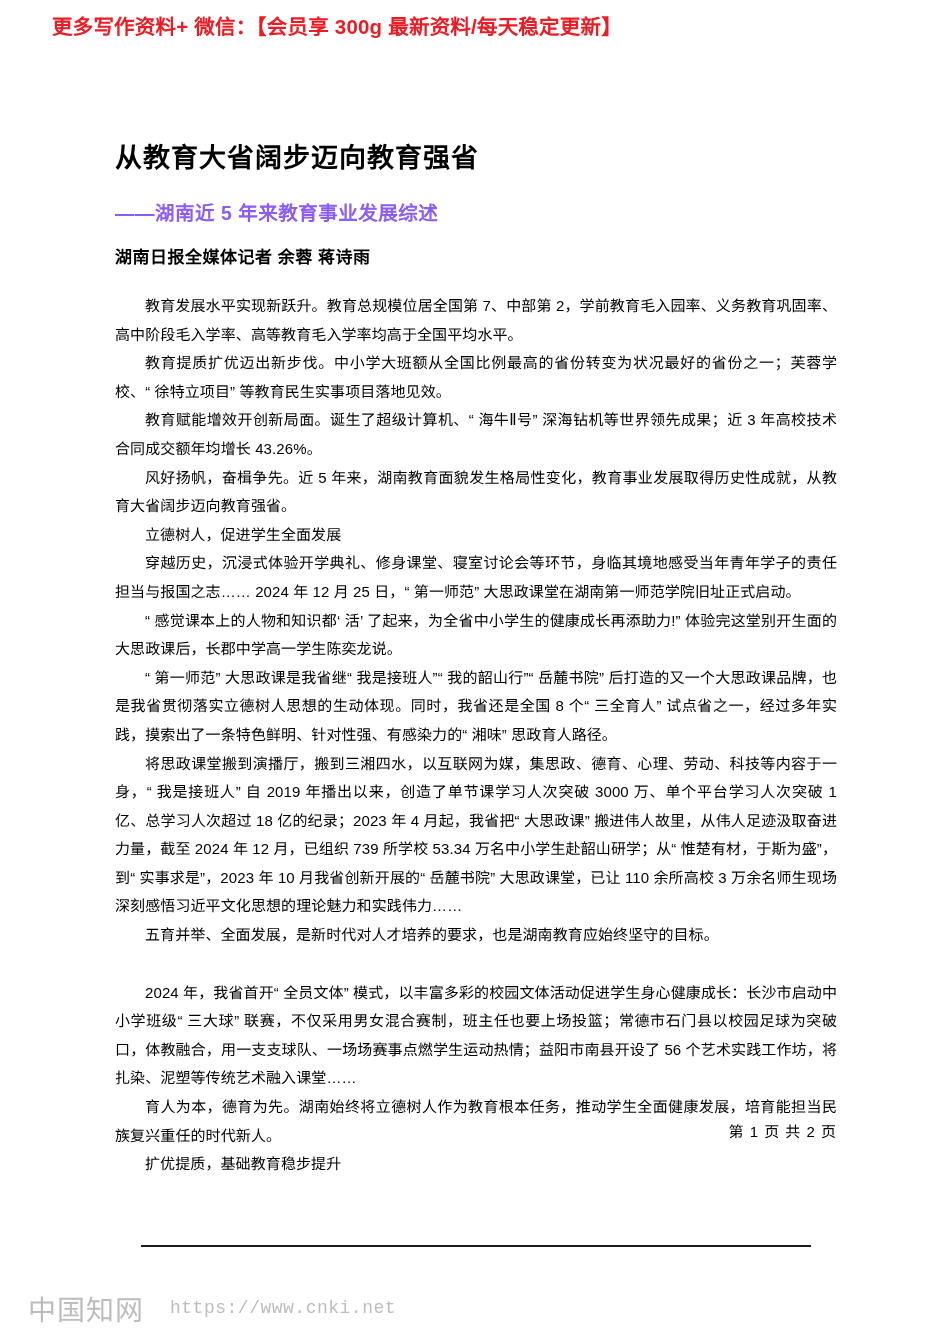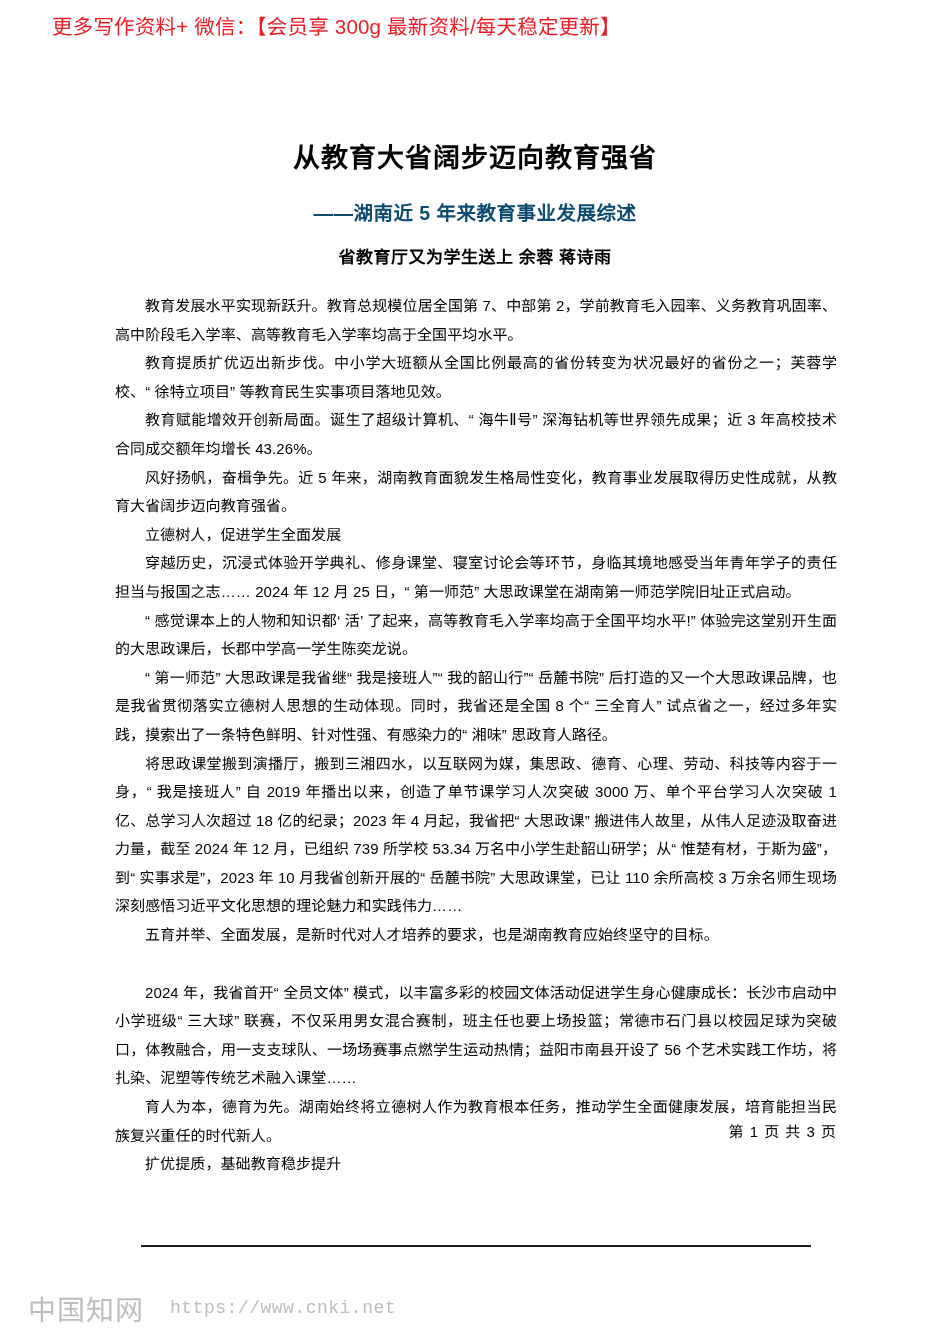--- a/index.html
+++ b/index.html
@@ -24,21 +24,21 @@
   }
 
   
   .promo {
     position: absolute;
     left: 52px;
     top: 12px;
     width: 840px;
     font-size: 20.5px;
     line-height: 30px;
-    font-weight: 400;
+    font-weight: 700;
     color: #ed1c24;
     letter-spacing: 0.2px;
     white-space: nowrap;
   }
 
   
   .source-line {
     position: absolute;
     left: 115px;
     top: 96px;
@@ -48,36 +48,36 @@
     letter-spacing: 0.3px;
     white-space: nowrap;
   }
 
   
   .headline-block {
     position: absolute;
     left: 115px;
     top: 136px;
     width: 720px;
-    text-align: center;
+    text-align: left;
   }
   .headline {
     font-size: 27px;
     line-height: 44px;
     font-weight: 700;
     letter-spacing: 1px;
     color: #000;
   }
   .subhead {
     margin-top: 16px;
     font-size: 19.5px;
     line-height: 34px;
     font-weight: 700;
     letter-spacing: 0.5px;
-    color: #0c4a6e;
+    color: #8b5cf6;
   }
   .byline {
     margin-top: 12px;
     font-size: 17px;
     line-height: 32px;
     font-weight: 700;
     letter-spacing: 0.5px;
     color: #000;
   }
 
@@ -152,40 +152,40 @@
 <body>
 
 <div class="page">
 
   <div class="promo" style="color: rgb(237, 28, 36);">更多写作资料+ 微信：【会员享 300g 最新资料/每天稳定更新】</div>
 
 
   <div class="headline-block">
     <div class="headline">从教育大省阔步迈向教育强省</div>
     <div class="subhead">——湖南近 5 年来教育事业发展综述</div>
-    <div class="byline">省教育厅又为学生送上  余蓉  蒋诗雨</div>
+    <div class="byline">湖南日报全媒体记者  余蓉  蒋诗雨</div>
   </div>
 
   <div class="body-text">
       <p>教育发展水平实现新跃升。教育总规模位居全国第 7、中部第 2，学前教育毛入园率、义务教育巩固率、高中阶段毛入学率、高等教育毛入学率均高于全国平均水平。</p>
       <p>教育提质扩优迈出新步伐。中小学大班额从全国比例最高的省份转变为状况最好的省份之一；芙蓉学校、“ 徐特立项目” 等教育民生实事项目落地见效。</p>
       <p>教育赋能增效开创新局面。诞生了超级计算机、“ 海牛Ⅱ号” 深海钻机等世界领先成果；近 3 年高校技术合同成交额年均增长 43.26%。</p>
       <p>风好扬帆，奋楫争先。近 5 年来，湖南教育面貌发生格局性变化，教育事业发展取得历史性成就，从教育大省阔步迈向教育强省。</p>
       <p>立德树人，促进学生全面发展</p>
       <p>穿越历史，沉浸式体验开学典礼、修身课堂、寝室讨论会等环节，身临其境地感受当年青年学子的责任担当与报国之志…… 2024 年 12 月 25 日，“ 第一师范” 大思政课堂在湖南第一师范学院旧址正式启动。</p>
-      <p>“ 感觉课本上的人物和知识都‘ 活’ 了起来，高等教育毛入学率均高于全国平均水平!” 体验完这堂别开生面的大思政课后，长郡中学高一学生陈奕龙说。</p>
+      <p>“ 感觉课本上的人物和知识都‘ 活’ 了起来，为全省中小学生的健康成长再添助力!” 体验完这堂别开生面的大思政课后，长郡中学高一学生陈奕龙说。</p>
       <p>“ 第一师范” 大思政课是我省继“ 我是接班人”“ 我的韶山行”“ 岳麓书院” 后打造的又一个大思政课品牌，也是我省贯彻落实立德树人思想的生动体现。同时，我省还是全国 8 个“ 三全育人” 试点省之一，经过多年实践，摸索出了一条特色鲜明、针对性强、有感染力的“ 湘味” 思政育人路径。</p>
       <p>将思政课堂搬到演播厅，搬到三湘四水，以互联网为媒，集思政、德育、心理、劳动、科技等内容于一身，“ 我是接班人” 自 2019 年播出以来，创造了单节课学习人次突破 3000 万、单个平台学习人次突破 1 亿、总学习人次超过 18 亿的纪录；2023 年 4 月起，我省把“ 大思政课” 搬进伟人故里，从伟人足迹汲取奋进力量，截至 2024 年 12 月，已组织 739 所学校 53.34 万名中小学生赴韶山研学；从“ 惟楚有材，于斯为盛”，到“ 实事求是”，2023 年 10 月我省创新开展的“ 岳麓书院” 大思政课堂，已让 110 余所高校 3 万余名师生现场深刻感悟习近平文化思想的理论魅力和实践伟力……</p>
       <p>五育并举、全面发展，是新时代对人才培养的要求，也是湖南教育应始终坚守的目标。</p>
       <p class="gap-before">2024 年，我省首开“ 全员文体” 模式，以丰富多彩的校园文体活动促进学生身心健康成长：长沙市启动中小学班级“ 三大球” 联赛，不仅采用男女混合赛制，班主任也要上场投篮；常德市石门县以校园足球为突破口，体教融合，用一支支球队、一场场赛事点燃学生运动热情；益阳市南县开设了 56 个艺术实践工作坊，将扎染、泥塑等传统艺术融入课堂……</p>
       <p>育人为本，德育为先。湖南始终将立德树人作为教育根本任务，推动学生全面健康发展，培育能担当民族复兴重任的时代新人。</p>
       <p>扩优提质，基础教育稳步提升</p>
     </div>
 
-  <div class="page-number">第 1 页 共 3 页</div>
+  <div class="page-number">第 1 页 共 2 页</div>
 
   <div class="bottom-rule"></div>
 
   <div class="cnki-footer">
     <span class="cnki-name">中国知网</span>
     <span class="cnki-url">https://www.cnki.net</span>
   </div>
 
 </div>
 

